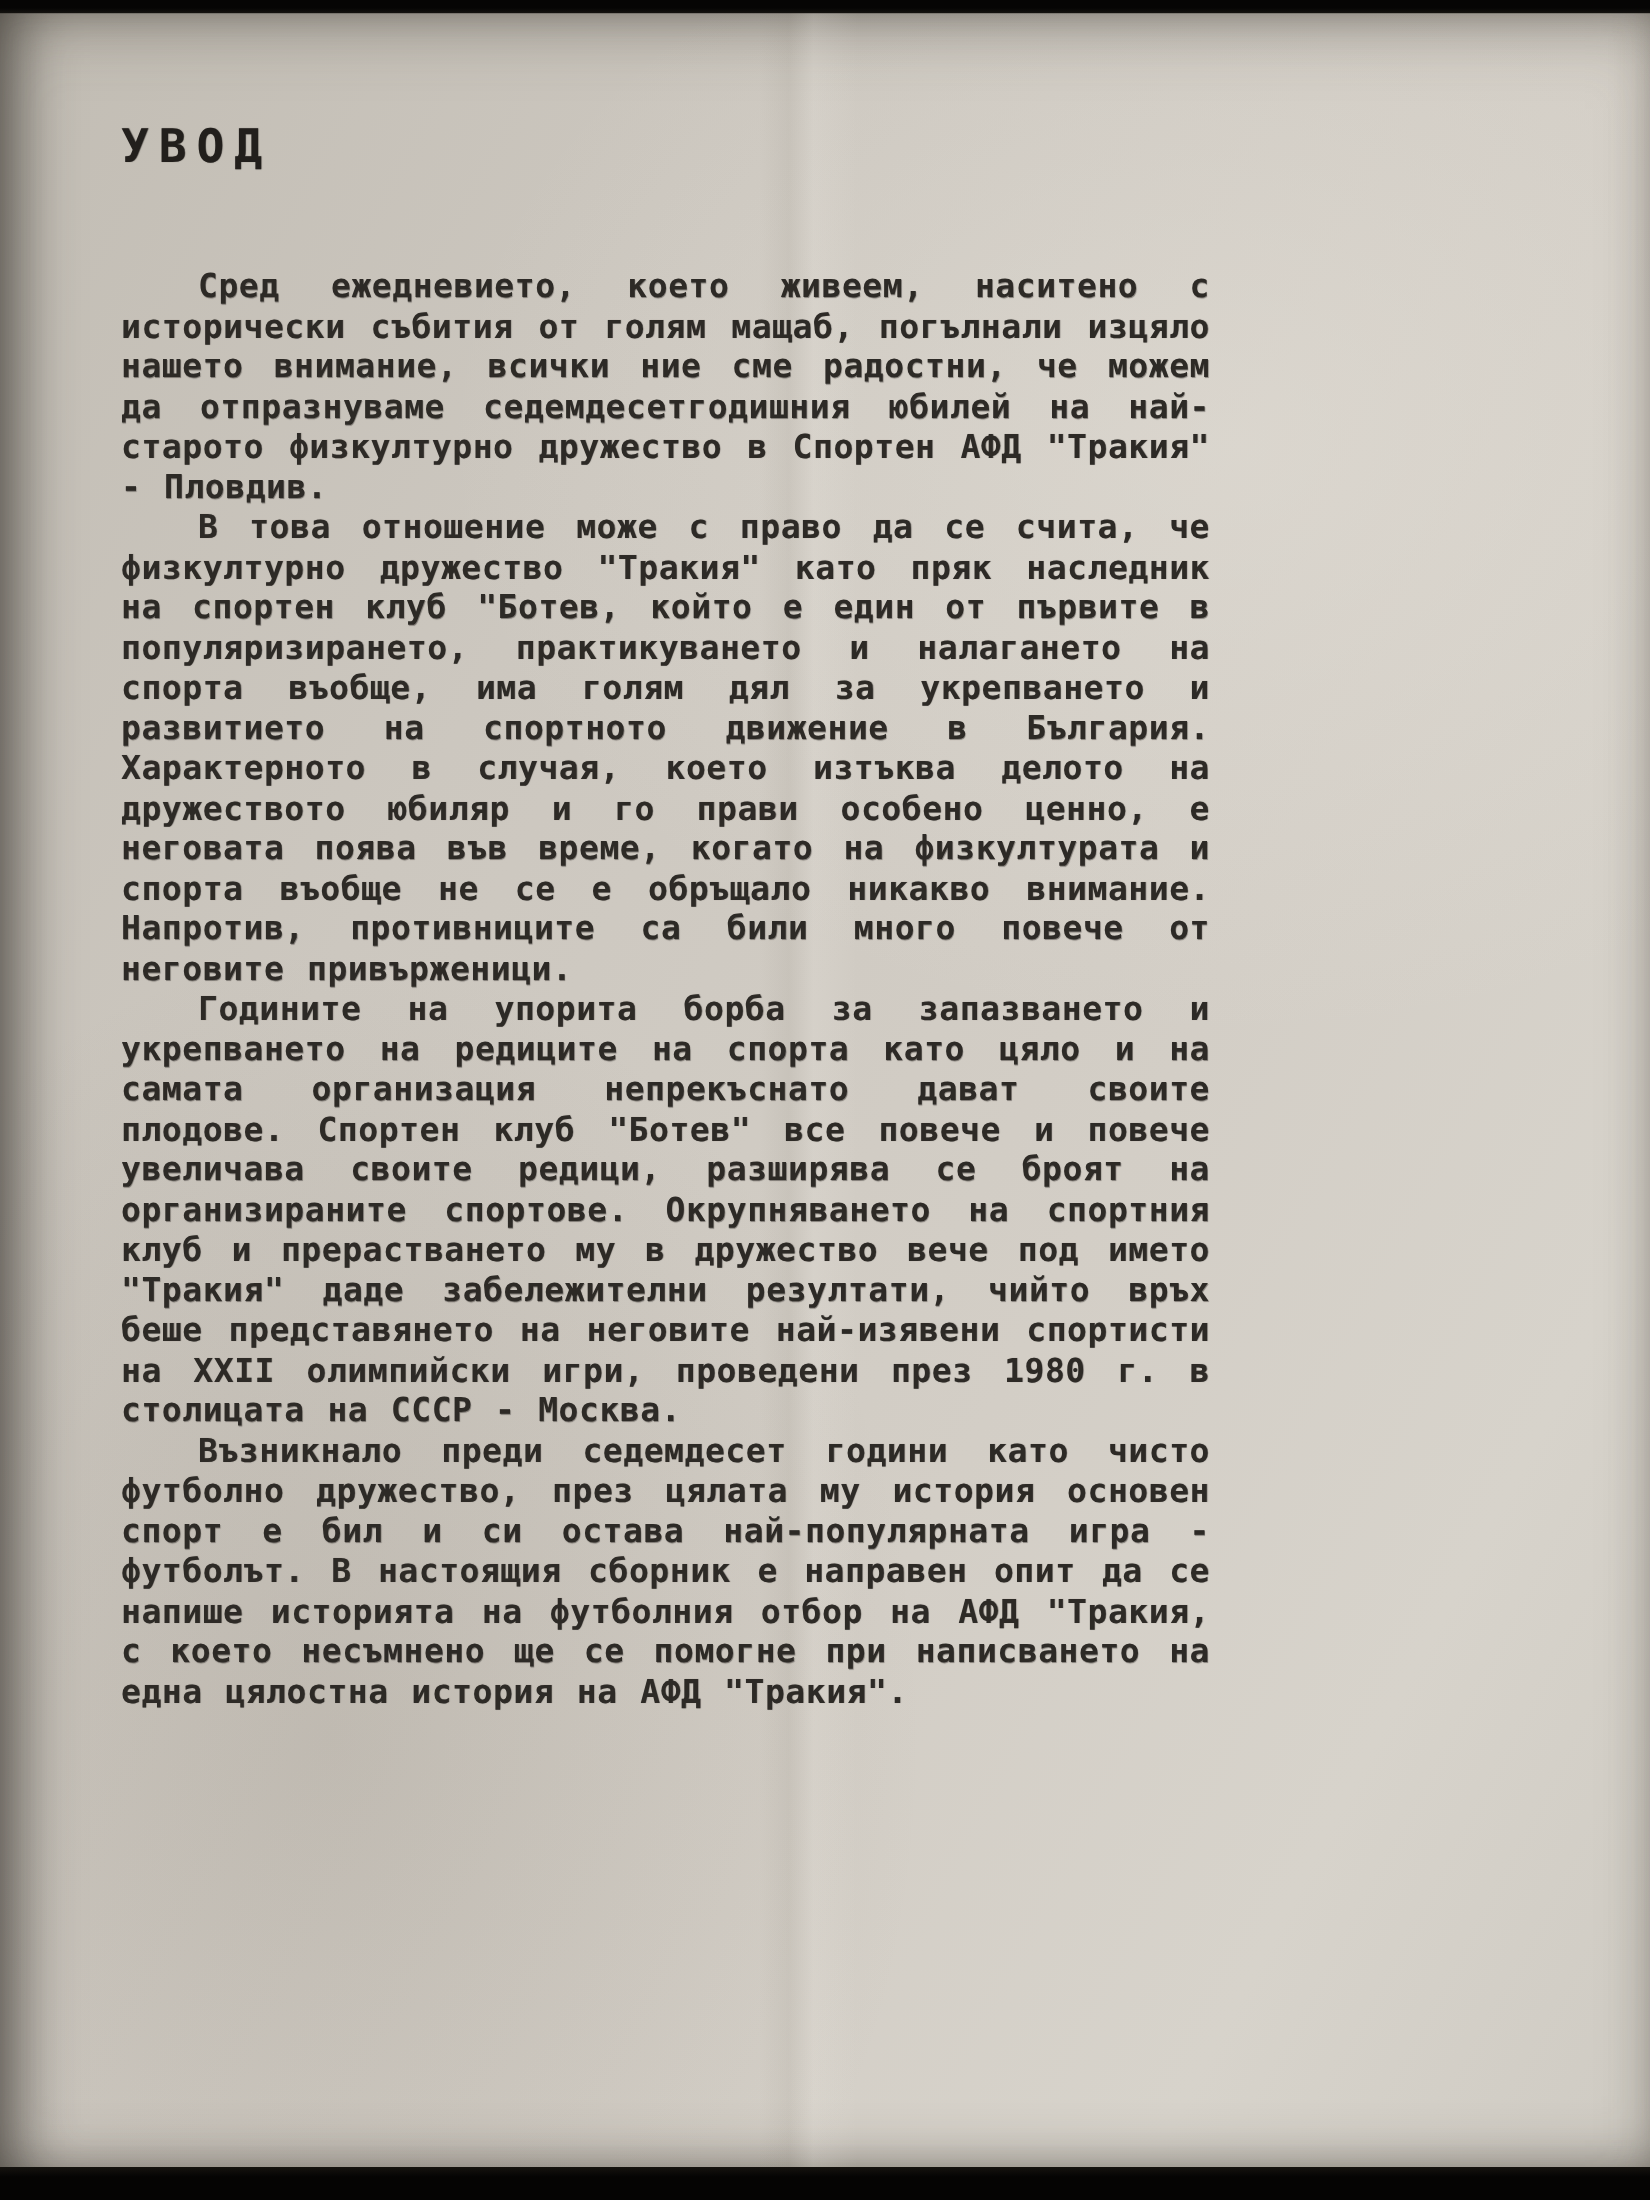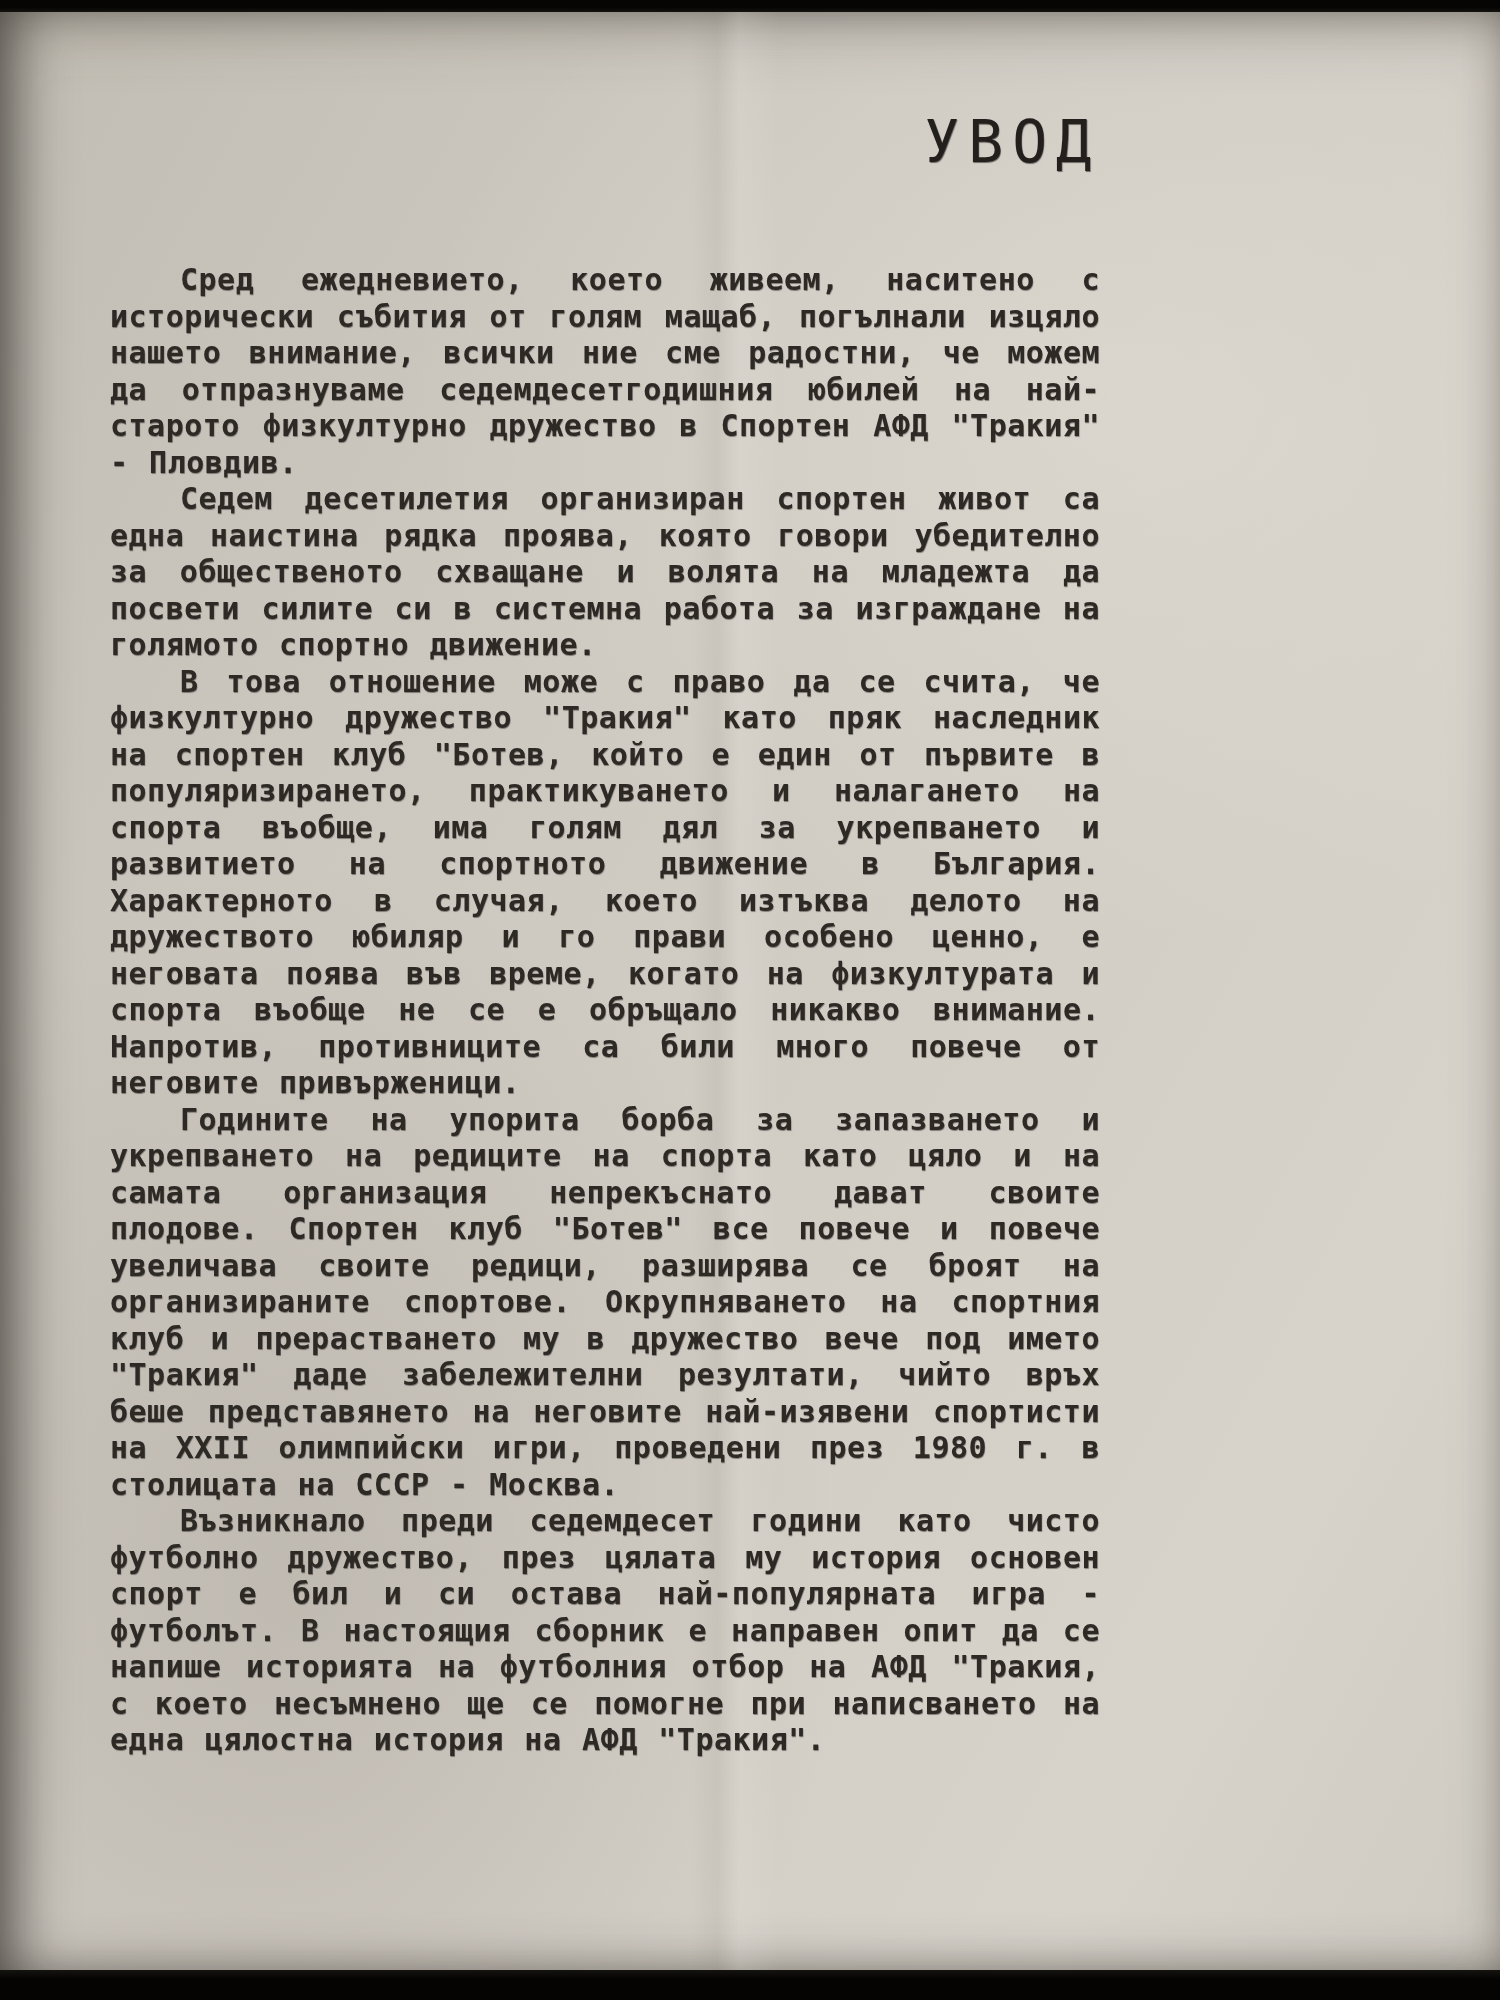--- a/index.html
+++ b/index.html
@@ -59,23 +59,23 @@
     pointer-events: none;
   }
   .content {
     position: relative;
     padding: 98px 0 0 110px;
     width: 990px;
     z-index: 2;
   }
   .title {
     margin: 0 0 86px 0;
-    text-align: right;
-    font-size: 58px;
-    font-weight: normal;
+    text-align: left;
+    font-size: 42px;
+    font-weight: bold;
     letter-spacing: 9px;
     color: #221f1c;
     text-shadow: 0.6px 0.6px 0.8px rgba(25,22,20,0.55);
   }
   .para {
     margin: 0;
     font-size: 30px;
     line-height: 36.5px;
     font-weight: bold;
     color: #2d2a26;
@@ -89,20 +89,19 @@
 </head>
 <body>
 
 <div class="scan">
   <div class="edge-top"></div>
   <div class="paper">
     <div class="crease"></div>
     <div class="content">
       <h1 class="title">УВОД</h1>
       <p class="para">Сред ежедневието, което живеем, наситено с исторически събития от голям мащаб, погълнали изцяло нашето внимание, всички ние сме радостни, че можем да отпразнуваме седемдесетгодишния юбилей на най-старото физкултурно дружество в Спортен АФД "Тракия" - Пловдив.</p>
-      <p class="para">Седем десетилетия организиран спортен живот са една наистина рядка проява, която говори убедително за общественото схващане и волята на младежта да посвети силите си в системна работа за изграждане на голямото спортно движение.</p>
       <p class="para">В това отношение може с право да се счита, че физкултурно дружество "Тракия" като пряк наследник на спортен клуб "Ботев, който е един от първите в популяризирането, практикуването и налагането на спорта въобще, има голям дял за укрепването и развитието на спортното движение в България. Характерното в случая, което изтъква делото на дружеството юбиляр и го прави особено ценно, е неговата поява във време, когато на физкултурата и спорта въобще не се е обръщало никакво внимание. Напротив, противниците са били много повече от неговите привърженици.</p>
       <p class="para">Годините на упорита борба за запазването и укрепването на редиците на спорта като цяло и на самата организация непрекъснато дават своите плодове. Спортен клуб "Ботев" все повече и повече увеличава своите редици, разширява се броят на организираните спортове. Окрупняването на спортния клуб и прерастването му в дружество вече под името "Тракия" даде забележителни резултати, чийто връх беше представянето на неговите най-изявени спортисти на XXII олимпийски игри, проведени през 1980 г. в столицата на СССР - Москва.</p>
       <p class="para">Възникнало преди седемдесет години като чисто футболно дружество, през цялата му история основен спорт е бил и си остава най-популярната игра - футболът. В настоящия сборник е направен опит да се напише историята на футболния отбор на АФД "Тракия, с което несъмнено ще се помогне при написването на една цялостна история на АФД "Тракия".</p>
     </div>
   </div>
   <div class="edge-bottom"></div>
 </div>
 
 </body></html>

